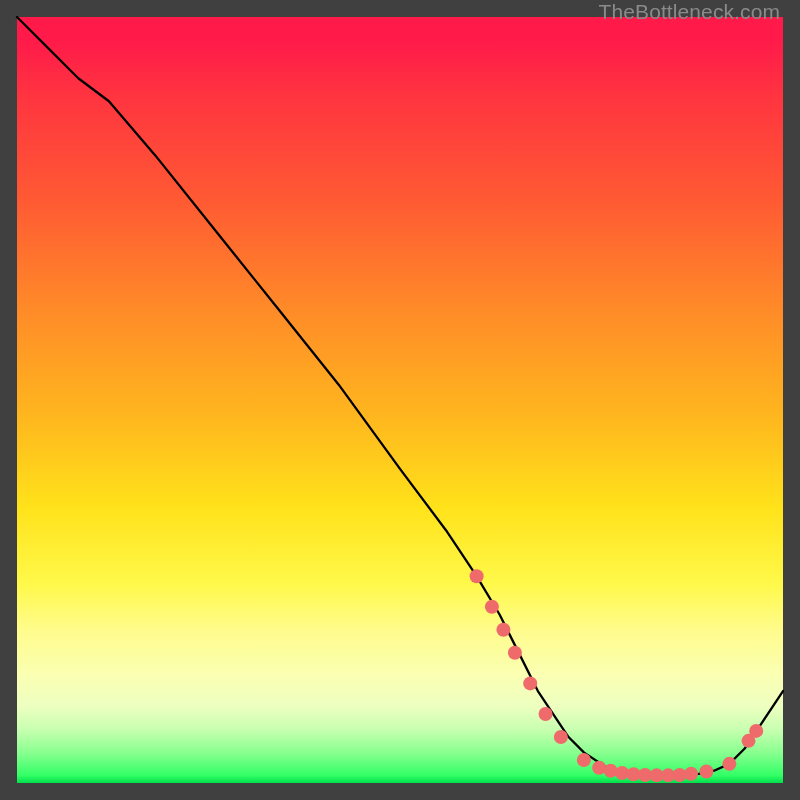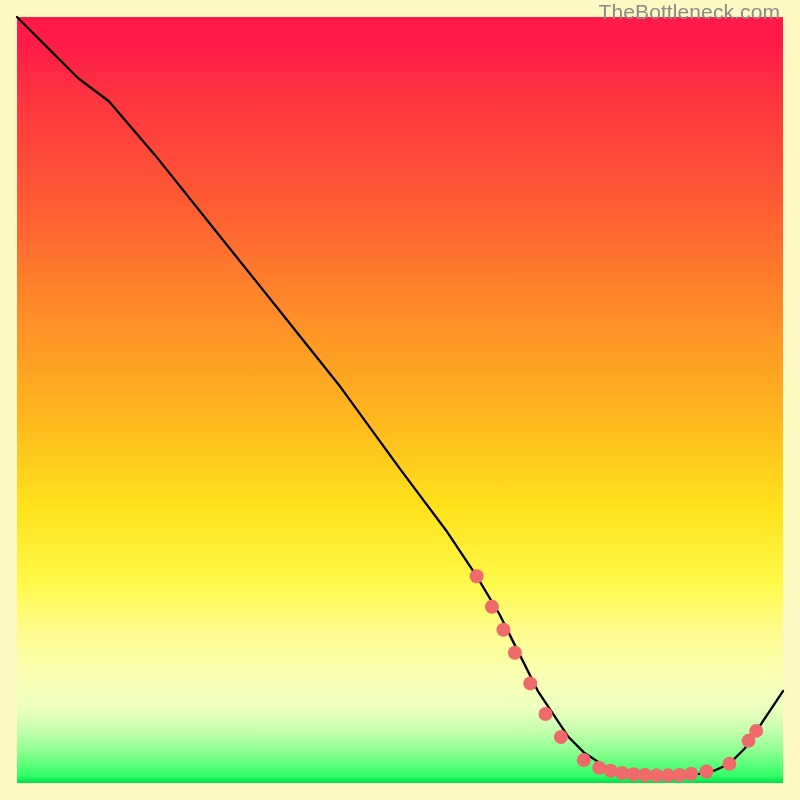--- a/index.html
+++ b/index.html
@@ -7,21 +7,21 @@
     padding: 0;
     width: 800px;
     height: 800px;
     background: #000;
     overflow: hidden;
   }
   .wrap {
     position: relative;
     width: 800px;
     height: 800px;
-    background: #fef9c3;
+    background: #404040;
   }
   .plot {
     position: absolute;
     left: 17px;
     top: 17px;
     width: 766px;
     height: 766px;
     background: linear-gradient(to bottom,
       #ff1a4a 0%,
       #ff1a4a 3%,

